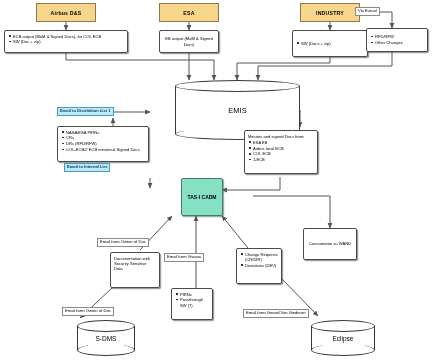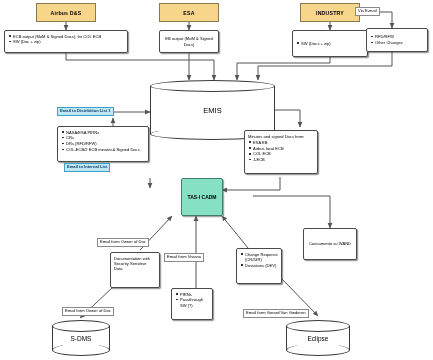--- a/index.html
+++ b/index.html
@@ -35,21 +35,21 @@
   }
   .plain{font-size:4.1px;line-height:1.3;}
 
   .cadm{
     background:#86e0c4;border:1px solid #3f7f6c;border-radius:2px;
     box-shadow:1.2px 1.2px 0 rgba(80,80,80,.5);
     display:flex;align-items:center;justify-content:center;
     font-size:5px;font-weight:bold;text-align:center;
   }
 
-  .cyl{position:absolute;}
+  .cyl{position:absolute;margin-left:25px;}
   .cyl .body{
     position:absolute;left:0;right:0;top:6px;bottom:6px;
     background:#fff;border-left:1px solid #3a3a3a;border-right:1px solid #3a3a3a;
   }
   .cyl .top,.cyl .bot{
     position:absolute;left:0;right:0;height:12px;
     border:1px solid #3a3a3a;border-radius:50%;background:#fff;
     box-sizing:border-box;
   }
   .cyl .top{top:0;}

